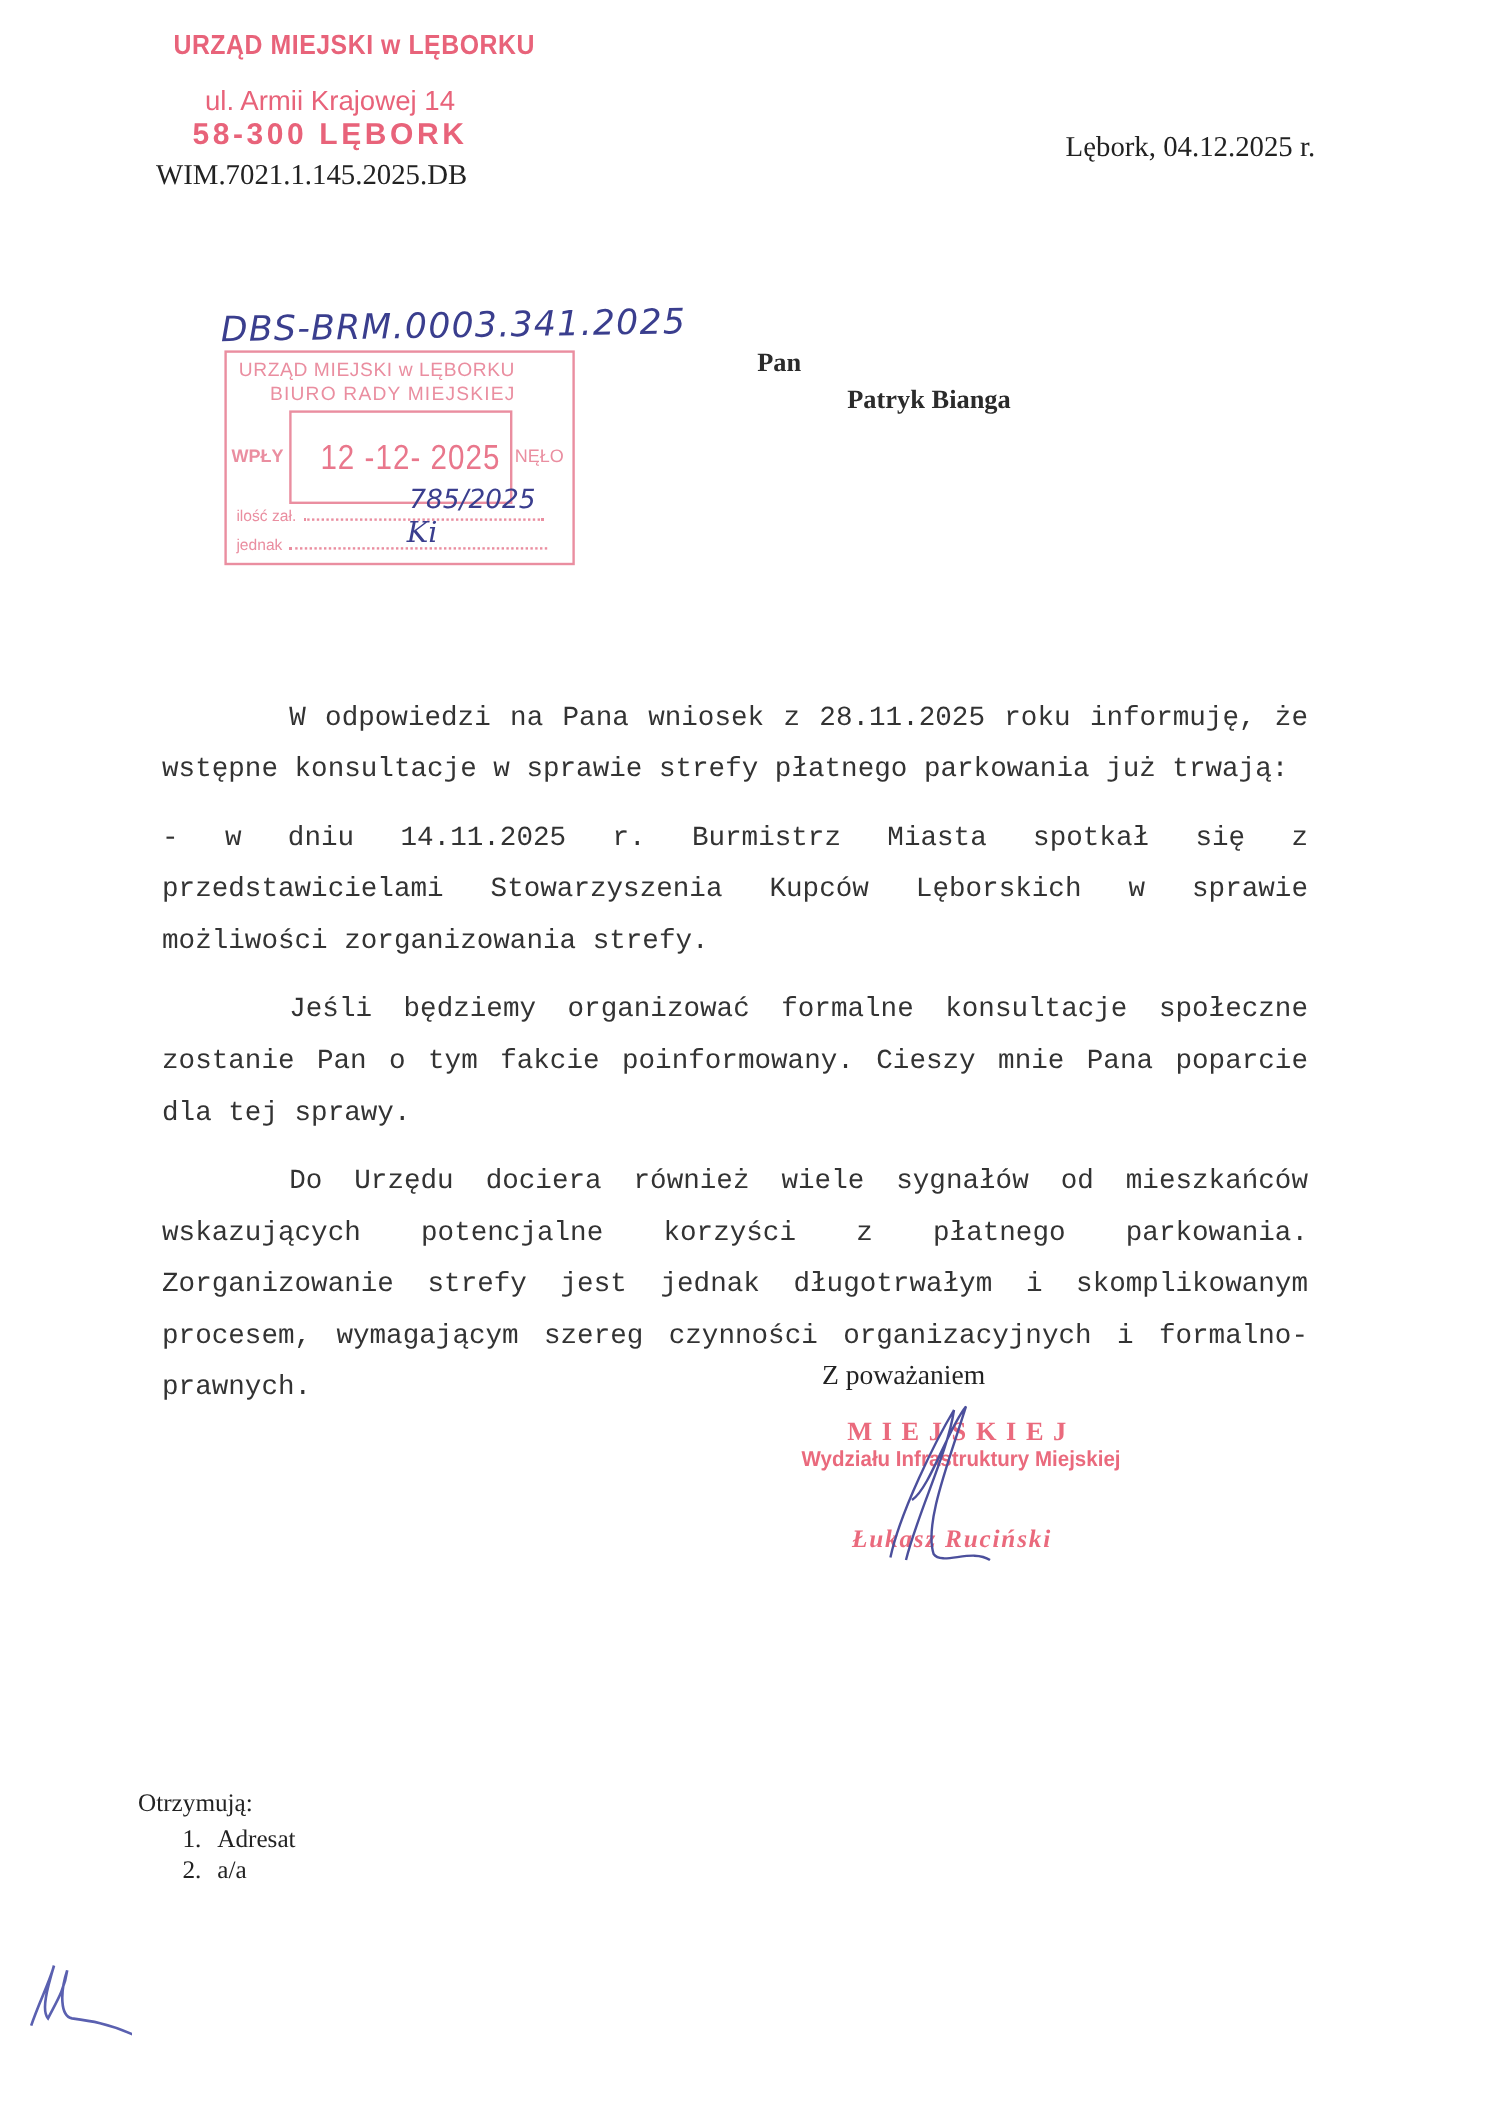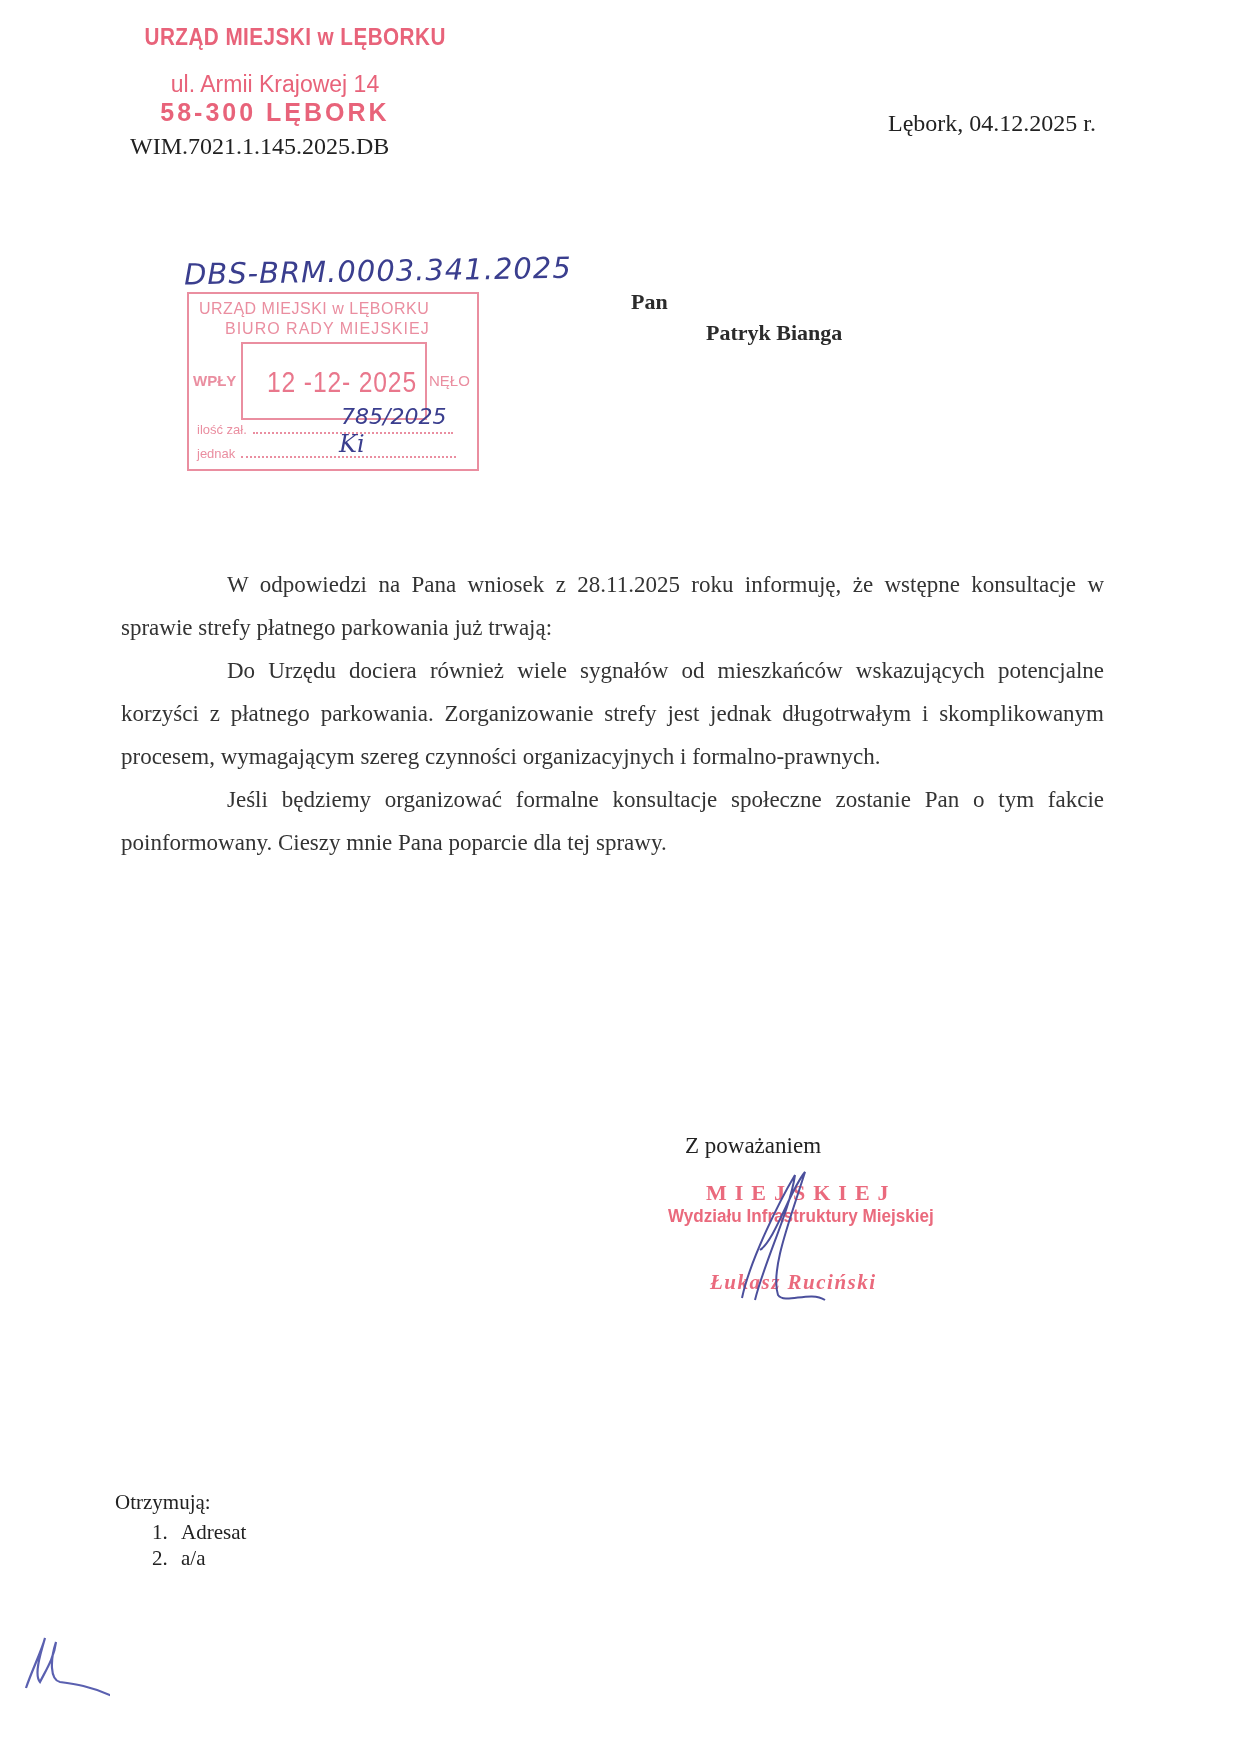--- a/index.html
+++ b/index.html
@@ -38,21 +38,21 @@
     .rcpt .initials { position: absolute; left: 150px; top: 136px; font-family: "DejaVu Serif", serif; font-style: italic;
                       font-size: 24px; color: #3a3e8e; }
 
     
     .addr-title { left: 631px; top: 289px; font-size: 22px; font-weight: bold; color: #2b2b2b; }
     .addr-name { left: 706px; top: 320px; font-size: 22px; font-weight: bold; color: #2b2b2b; }
 
     
     .body-text { left: 121px; top: 563px; width: 983px; font-size: 23px; line-height: 43px; color: #333;
                  text-align: justify; }
-    .body-text p { margin: 0; }
+    .body-text p { margin: 14px; font-family: Liberation Mono, monospace; }
     .body-text .indent { text-indent: 106px; }
 
     
     .closing { left: 685px; top: 1133px; font-size: 23px; color: #222; }
     .sig-stamp { left: 660px; top: 1180px; width: 310px; color: #ea6a7d; font-family: "Liberation Sans", "DejaVu Sans", sans-serif; }
     .sig-stamp .title { position: absolute; left: 46px; top: 0px; font-family: "Liberation Serif", serif; font-weight: bold;
                         font-size: 22px; letter-spacing: 8px; white-space: nowrap; }
     .sig-stamp .dept { position: absolute; left: 8px; top: 26px; font-size: 18px; font-weight: bold; white-space: nowrap;
                        transform: scaleX(0.95); transform-origin: left; }
     .sig-stamp .name { position: absolute; left: 50px; top: 90px; font-family: "Liberation Serif", serif; font-weight: bold;
@@ -93,22 +93,23 @@
   </div>
   <div class="regno">785/2025</div>
   <div class="initials">Ki</div>
 </div>
 
 <div class="abs addr-title">Pan</div>
 <div class="abs addr-name">Patryk Bianga</div>
 
 <div class="abs body-text">
   <p class="indent">W odpowiedzi na Pana wniosek z 28.11.2025 roku informuję, że wstępne konsultacje w sprawie strefy płatnego parkowania już trwają:</p>
+  <p>- w dniu 14.11.2025 r. Burmistrz Miasta spotkał się z przedstawicielami Stowarzyszenia Kupców Lęborskich w sprawie możliwości zorganizowania strefy.</p>
+  <p class="indent">Jeśli będziemy organizować formalne konsultacje społeczne zostanie Pan o tym fakcie poinformowany. Cieszy mnie Pana poparcie dla tej sprawy.</p>
   <p class="indent">Do Urzędu dociera również wiele sygnałów od mieszkańców wskazujących potencjalne korzyści z płatnego parkowania. Zorganizowanie strefy jest jednak długotrwałym i skomplikowanym procesem, wymagającym szereg czynności organizacyjnych i formalno-prawnych.</p>
-  <p class="indent">Jeśli będziemy organizować formalne konsultacje społeczne zostanie Pan o tym fakcie poinformowany. Cieszy mnie Pana poparcie dla tej sprawy.</p>
 </div>
 
 <div class="abs closing">Z poważaniem</div>
 <div class="abs sig-stamp">
   <div class="title">MIEJSKIEJ</div>
   <div class="dept">Wydziału Infrastruktury Miejskiej</div>
   <div class="name">Łukasz Ruciński</div>
 </div>
 <div class="abs sig-scribble">
   <svg width="110" height="140" viewBox="0 0 110 140">

